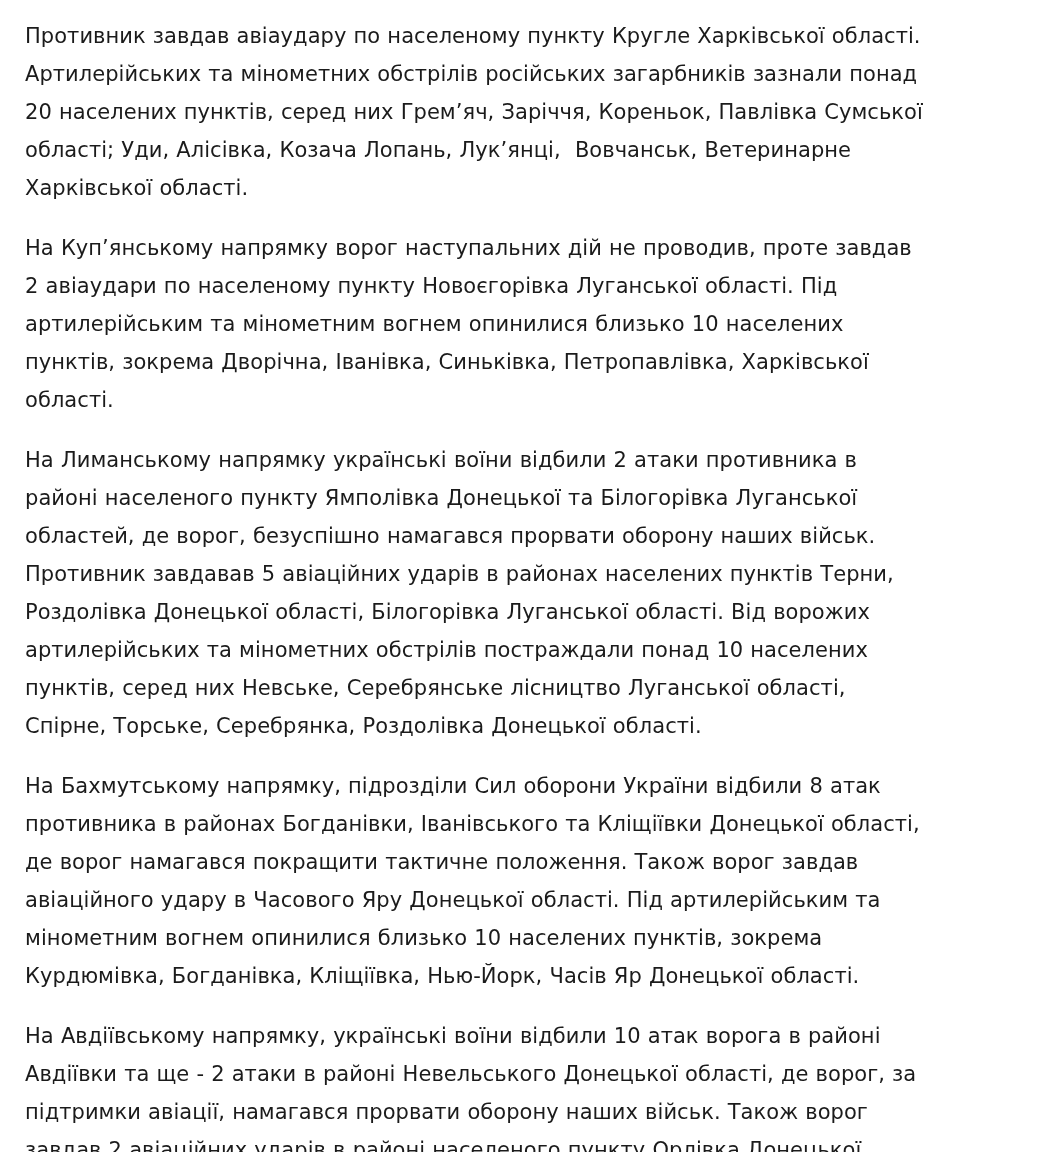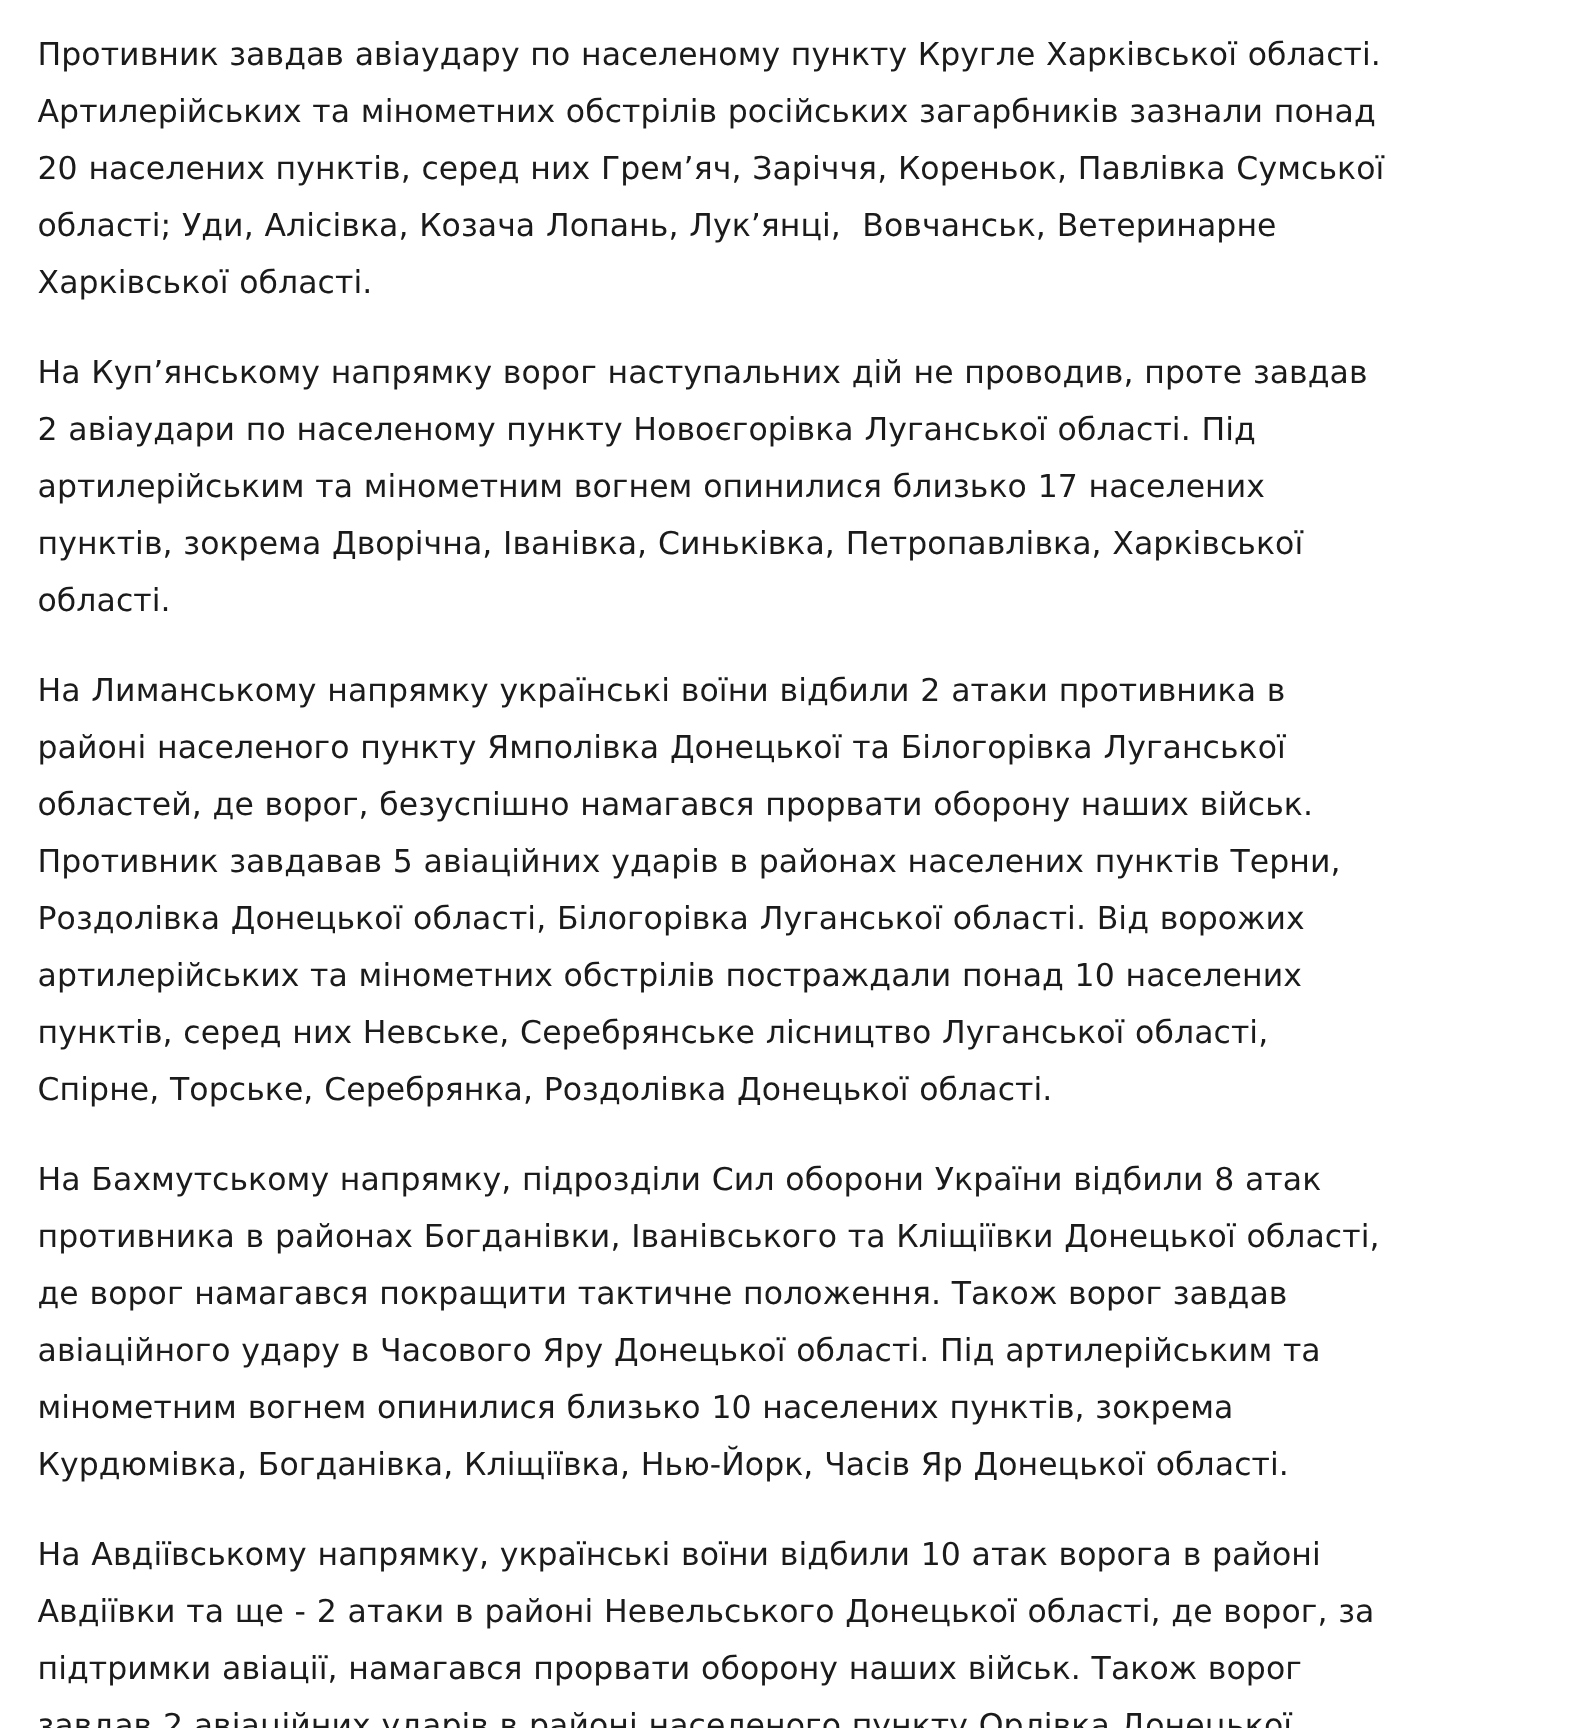--- a/index.html
+++ b/index.html
@@ -35,21 +35,21 @@
     margin-bottom: 15px;
   }
 </style>
 </head>
 <body style="background: rgb(255, 255, 255); color: rgb(27, 27, 27);">
 
 <main id="report-body">
 
   <p class="report-paragraph">Противник завдав авіаудару по населеному пункту Кругле Харківської області. Артилерійських та мінометних обстрілів російських загарбників зазнали понад 20 населених пунктів, серед них Грем’яч, Заріччя, Кореньок, Павлівка Сумської області; Уди, Алісівка, Козача Лопань, Лук’янці,  Вовчанськ, Ветеринарне Харківської області.</p>
 
-  <p class="report-paragraph">На Куп’янському напрямку ворог наступальних дій не проводив, проте завдав 2 авіаудари по населеному пункту Новоєгорівка Луганської області. Під артилерійським та мінометним вогнем опинилися близько 17 населених пунктів, зокрема Дворічна, Іванівка, Синьківка, Петропавлівка, Харківської області.</p>
+  <p class="report-paragraph">На Куп’янському напрямку ворог наступальних дій не проводив, проте завдав 2 авіаудари по населеному пункту Новоєгорівка Луганської області. Під артилерійським та мінометним вогнем опинилися близько 10 населених пунктів, зокрема Дворічна, Іванівка, Синьківка, Петропавлівка, Харківської області.</p>
 
   <p class="report-paragraph">На Лиманському напрямку українські воїни відбили 2 атаки противника в районі населеного пункту Ямполівка Донецької та Білогорівка Луганської областей, де ворог, безуспішно намагався прорвати оборону наших військ. Противник завдавав 5 авіаційних ударів в районах населених пунктів Терни, Роздолівка Донецької області, Білогорівка Луганської області. Від ворожих артилерійських та мінометних обстрілів постраждали понад 10 населених пунктів, серед них Невське, Серебрянське лісництво Луганської області, Спірне, Торське, Серебрянка, Роздолівка Донецької області.</p>
 
   <p class="report-paragraph">На Бахмутському напрямку, підрозділи Сил оборони України відбили 8 атак противника в районах Богданівки, Іванівського та Кліщіївки Донецької області, де ворог намагався покращити тактичне положення. Також ворог завдав авіаційного удару в Часового Яру Донецької області. Під артилерійським та мінометним вогнем опинилися близько 10 населених пунктів, зокрема Курдюмівка, Богданівка, Кліщіївка, Нью-Йорк, Часів Яр Донецької області.</p>
 
   <p class="report-paragraph">На Авдіївському напрямку, українські воїни відбили 10 атак ворога в районі Авдіївки та ще - 2 атаки в районі Невельського Донецької області, де ворог, за підтримки авіації, намагався прорвати оборону наших військ. Також ворог завдав 2 авіаційних ударів в районі населеного пункту Орлівка Донецької області. Артилерійських та мінометних обстрілів противника зазнали близько 20 населених пунктів, серед них Бердичі, Степове, Ласточкине, Авдіївка Донецької</p>
 
 </main>
 
 </body></html>

